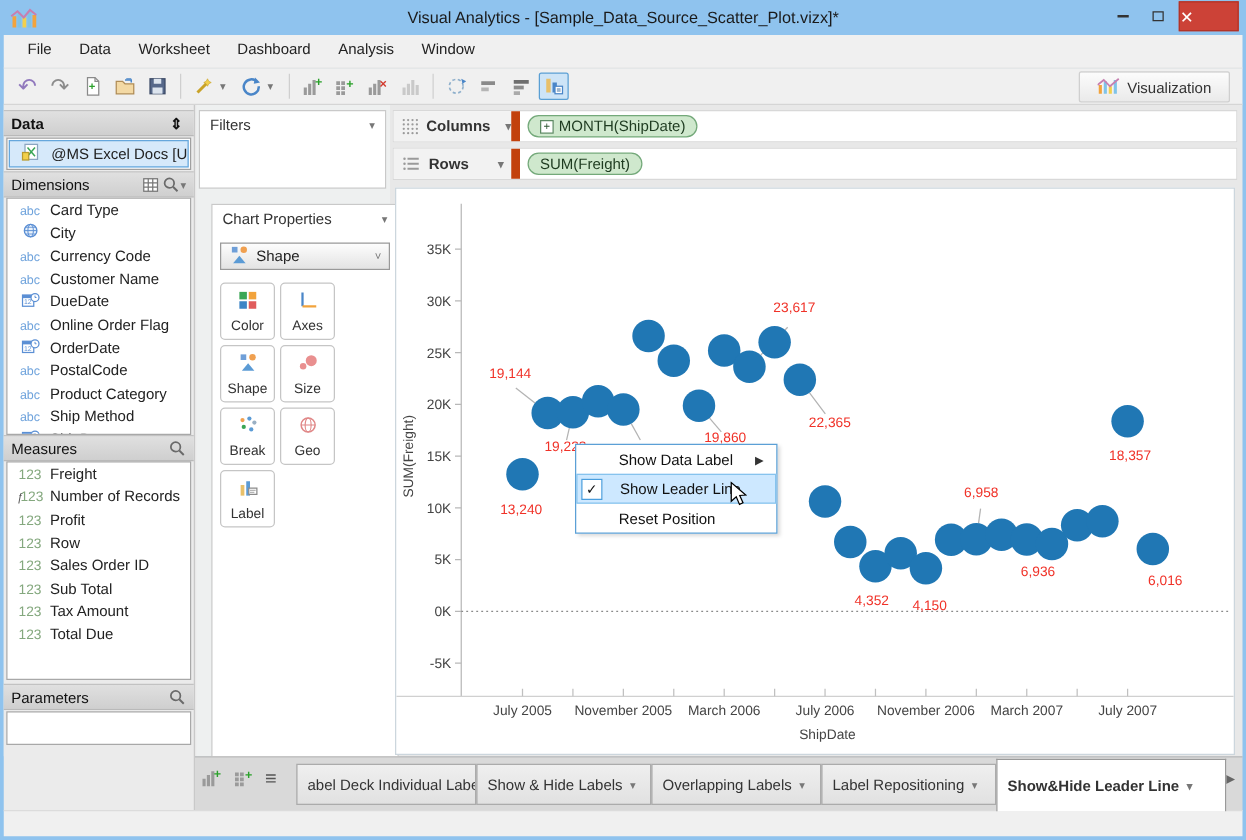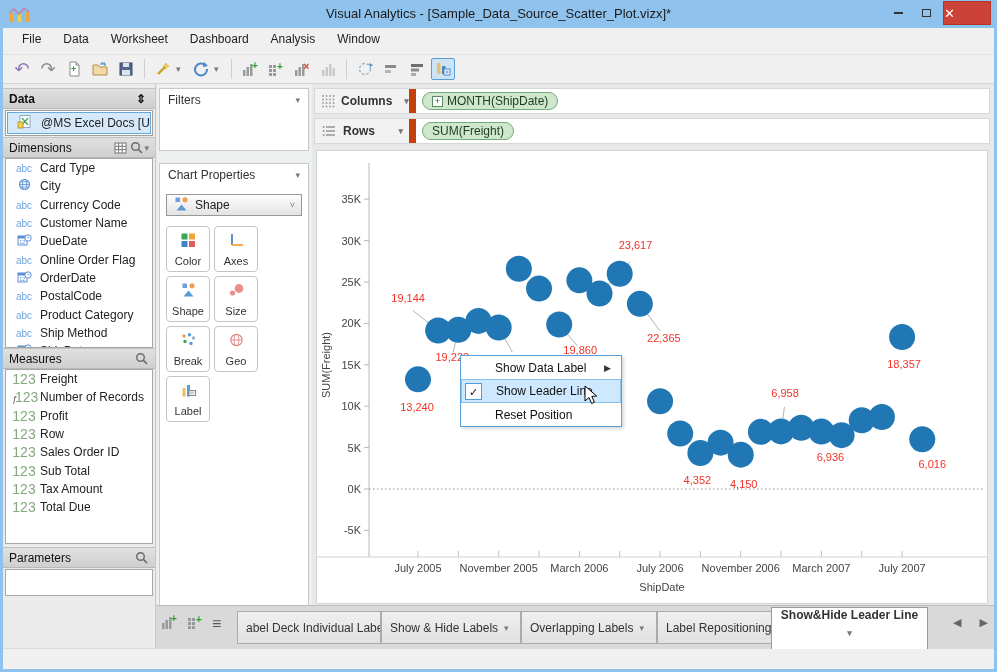--- a/index.html
+++ b/index.html
@@ -50,32 +50,32 @@
   #data-hdr{margin-top:4px;font-weight:bold;}
   #source-box{margin:1px 2px;background:#fff;border:1px solid #a0a0a0;height:26px;padding:1px;}
   #source-row{height:22px;background:#d6e9fa;border:1px solid #66a7dc;display:flex;align-items:center;
               gap:5px;padding:0 4px;white-space:nowrap;overflow:hidden;}
   .lst{margin:0 2px;background:#fff;border:1px solid #a8a8a8;overflow:hidden;}
   #dim-list{height:190px;}
   #meas-list{height:175px;}
   .lst-row{height:18.3px;display:flex;align-items:center;padding-left:6px;gap:4px;white-space:nowrap;}
   .fld-ic{width:24px;text-align:center;flex:none;}
   .ic-abc{color:#6fa3dc;font-size:10px;}
-  .ic-123{color:#84a87e;font-size:14px;letter-spacing:0;margin-top:44px;}
+  .ic-123{color:#84a87e;font-size:11px;letter-spacing:0;margin-top:44px;}
   .ic-fx{color:#555;font-style:italic;font-size:9px;margin-right:-2px;}
   #param-hdr{margin-top:3px;}
   #param-box{margin:1px 2px;background:#fff;border:1px solid #a8a8a8;height:27px;}
   .hdr-ic{width:16px;display:inline-flex;justify-content:center;}
   .caret{color:#777;font-size:9px;}
 
   
   #midpanel{left:157px;top:84px;width:155px;height:521px;background:#eef0f0;}
   .card{position:absolute;left:2px;width:150px;background:#fff;border:1px solid #c9c9c9;}
   #filters-card{top:4px;height:63px;}
-  #props-card{top:79px;height:500px;}
+  #props-card{top:79px;height:500px;margin-left:10px;}
   .card-hdr{height:22px;display:flex;align-items:center;padding:0 8px;color:#333;}
   .card-hdr .grow{flex:1;}
   #all-row{height:22px;display:flex;align-items:center;padding:0 8px;font-weight:bold;
            border-bottom:1px solid #e4e4e4;border-top:1px solid #ececec;}
   #shape-combo{margin:8px 6px 6px 6px;height:22px;border:1px solid #999;
                background:linear-gradient(#fdfdfd,#e3e3e3);display:flex;align-items:center;
                gap:5px;padding:0 6px;}
   #shape-combo .grow{flex:1;}
   #prop-grid{display:flex;flex-wrap:wrap;gap:4px;padding:4px 6px;}
   .prop-btn{width:44px;height:46px;background:#fff;border:1px solid #c5c5c5;border-radius:4px;
@@ -251,20 +251,30 @@
         </span>
         <span class="tb-ic tb-selected">
           <svg width="18" height="18" viewBox="0 0 18 18">
             <rect x="3" y="3" width="3.5" height="11" fill="#e8c06a"></rect>
             <rect x="8" y="6" width="3.5" height="8" fill="#4a86c8"></rect>
             <rect x="10" y="9" width="6" height="6" fill="#fff" stroke="#4a86c8"></rect>
             <rect x="11.5" y="10.5" width="3" height="3" fill="#9db6cf"></rect>
           </svg>
         </span>
       </span>
+    <span id="viz-btn">
+      <span class="vz-ic"><svg width="18" height="16" viewBox="0 0 18 16">
+            <rect x="1" y="8" width="2.5" height="7" fill="#f2a33c"></rect>
+            <rect x="5" y="5" width="2.5" height="10" fill="#7fc3e8"></rect>
+            <rect x="9" y="9" width="2.5" height="6" fill="#f2d04c"></rect>
+            <rect x="13" y="4" width="2.5" height="11" fill="#7fc3e8"></rect>
+            <polyline points="0,8 5,4 10,9 17,3" fill="none" stroke="#c77fb0" stroke-width="1.4"></polyline>
+          </svg></span>
+      <span>Visualization</span>
+    </span>
   </div>
 
   <div id="main-bg" class="abs"></div>
 
   <div id="sidebar" class="abs">
     <div id="data-hdr" class="sec-hdr">
       <span>Data</span>
       <span class="grow"></span>
       <span class="hdr-ic">⇕</span>
     </div>
@@ -732,21 +742,21 @@
     <span class="caret">▾</span>
   </div>
         <div class="tab" style="left: 365px; width: 136px;">
     <span>Overlapping Labels</span>
     <span class="caret">▾</span>
   </div>
         <div class="tab" style="left: 501px; width: 140px;">
     <span>Label Repositioning</span>
     <span class="caret">▾</span>
   </div>
-        <div class="tab active" style="left: 615px; width: 157px; flex-direction: column;">
+        <div class="tab active" style="left: 641px; width: 184px;">
     <span>Show&amp;Hide Leader Line</span>
     <span class="caret">▾</span>
   </div>
       </div>
     <div id="tab-nav">
       <span>◀</span>
       <span>▶</span>
     </div>
   </div>
   <div id="statusstrip" class="abs"></div>

